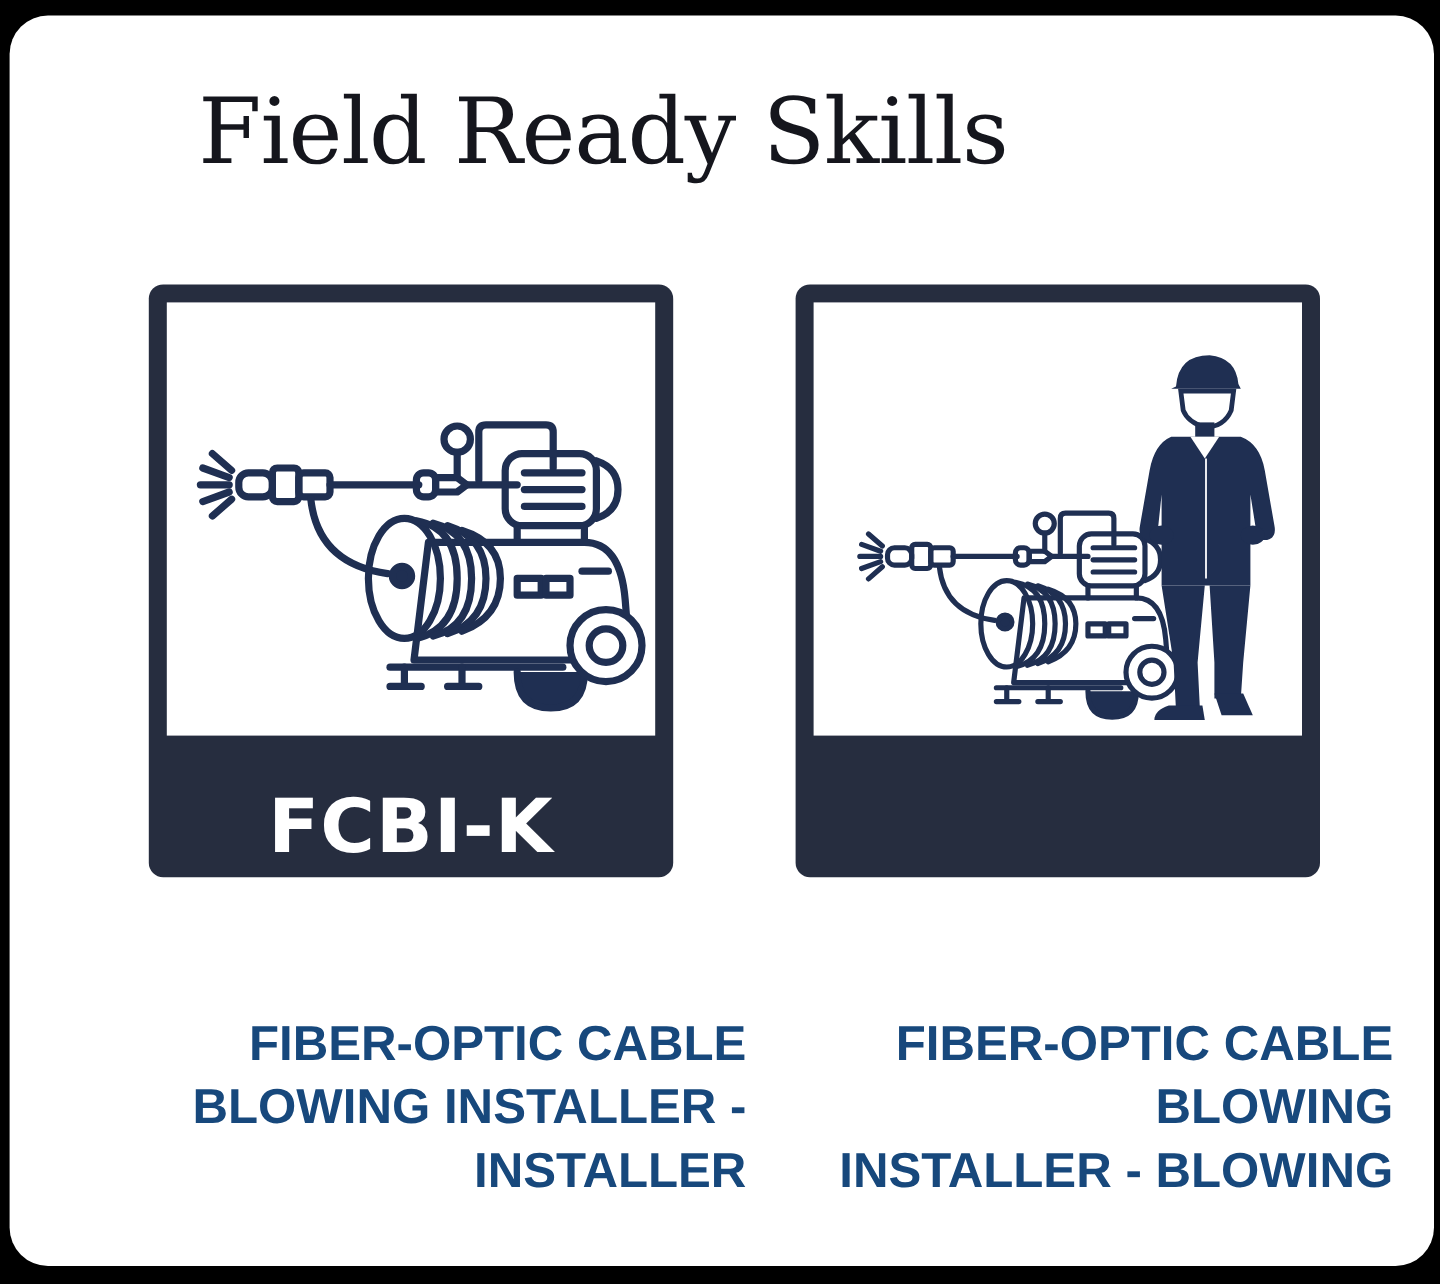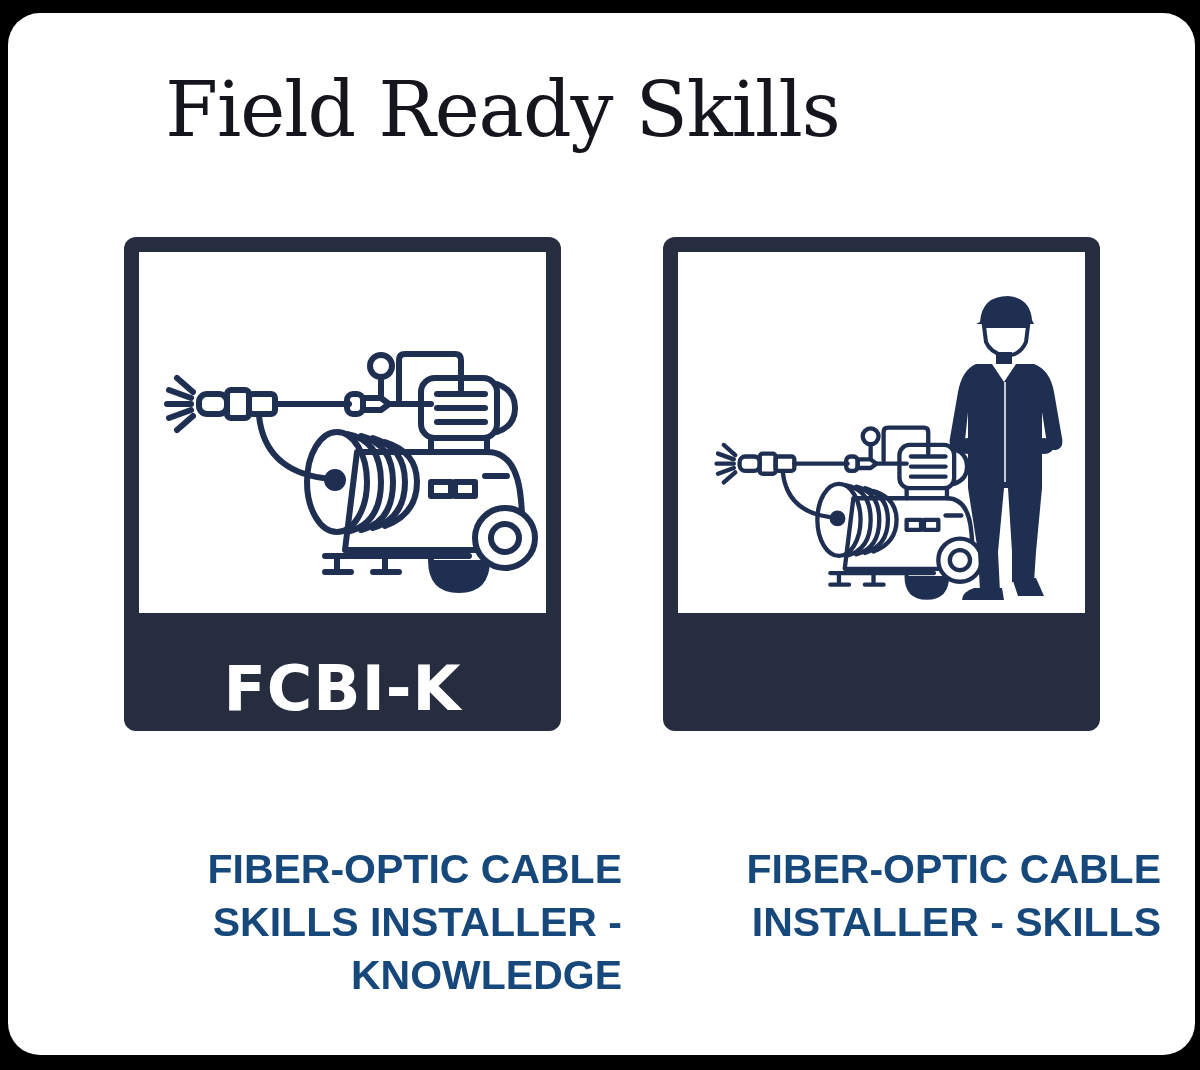--- a/index.html
+++ b/index.html
@@ -171,20 +171,21 @@
         <ellipse cx="290" cy="194" rx="10" ry="8"></ellipse>
         <ellipse cx="366" cy="194" rx="10" ry="8"></ellipse>
         <line x1="327" y1="130" x2="327" y2="230" stroke="#ffffff" stroke-width="1.5"></line>
       </g>
     </svg>
   </div>
 </div>
 
 <div class="desc left">
   <span>FIBER-OPTIC CABLE</span>
-  <span>SKILLS INSTALLER -</span>
-  <span>KNOWLEDGE</span>
+  <span>BLOWING INSTALLER -</span>
+  <span>INSTALLER</span>
 </div>
 
 <div class="desc right">
   <span>FIBER-OPTIC CABLE</span>
-  <span>INSTALLER - SKILLS</span>
+  <span>BLOWING</span>
+  <span>INSTALLER - BLOWING</span>
 </div>
 
 </body></html>

